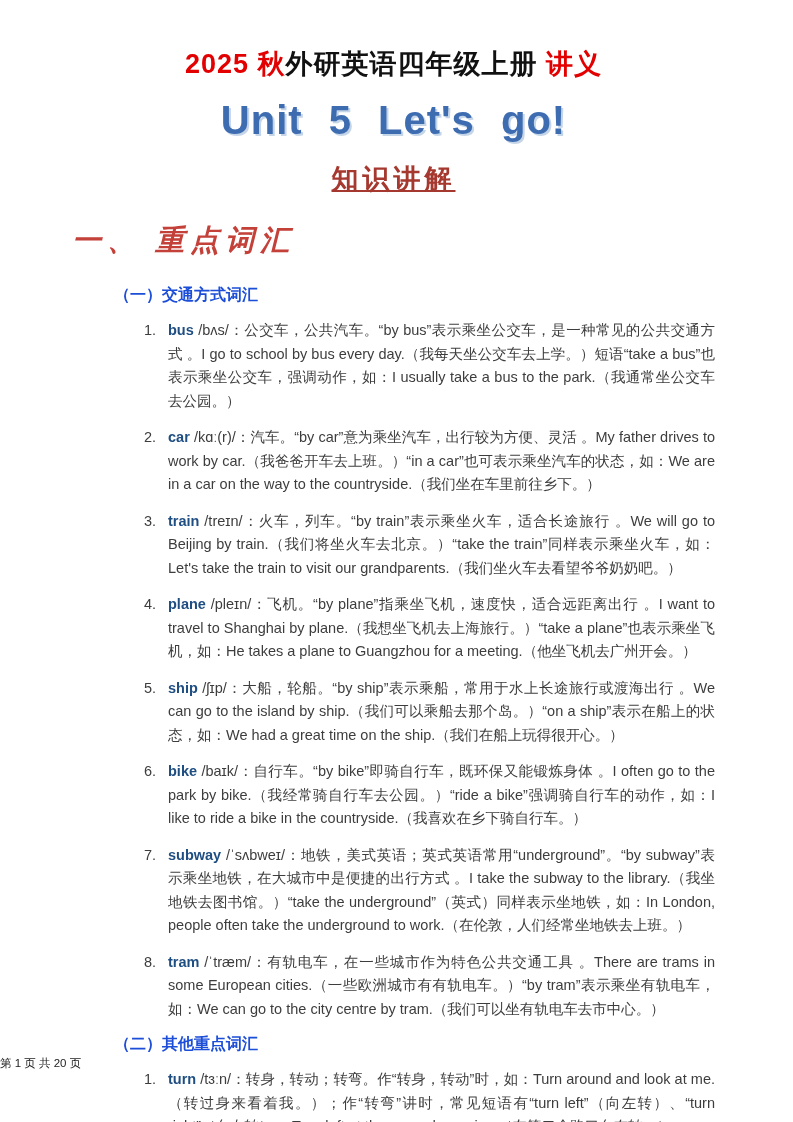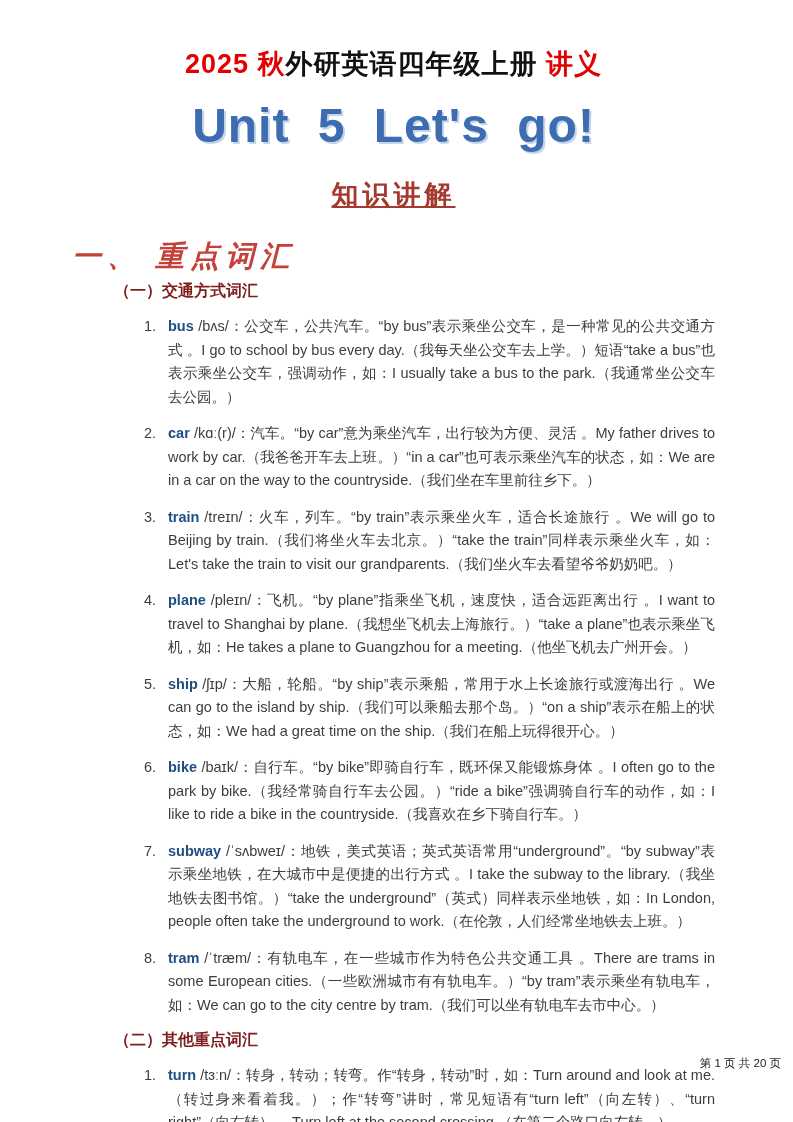--- a/index.html
+++ b/index.html
@@ -13,61 +13,61 @@
   .page { position: absolute; inset: 0; padding: 46px 76px 0 70px; }
 
   .doc-title {
     text-align: center; font-size: 27px; font-weight: bold;
     color: #111; letter-spacing: 1px; margin-bottom: 16px;
     font-family: "Liberation Sans", sans-serif;
   }
   .doc-title .red { color: #e30000; }
 
   .unit-title {
-    text-align: center; font-size: 48px; font-weight: bold;
+    text-align: center; font-size: 40px; font-weight: bold;
     color: #3e6cb1; word-spacing: 14px; letter-spacing: 1px;
     text-shadow: 2px 2px 0 rgba(150,178,214,0.55);
-    margin-bottom: 24px;
+    margin-bottom: 18px;
   }
 
   .lesson-title {
     text-align: center; font-size: 27px; font-weight: bold;
     color: #a5392f; font-family: "Liberation Serif", serif;
     letter-spacing: 4px; margin-bottom: 24px; text-decoration: underline;
   }
 
   .h1-heading {
     font-size: 29px; font-weight: bold; font-style: italic;
     color: #c4413a; font-family: "Liberation Serif", serif;
-    letter-spacing: 6px; margin-left: 2px; margin-bottom: 4px;
+    letter-spacing: 6px; margin-left: 2px; margin-bottom: 24px;
   }
 
   .sub-heading {
-    font-size: 16px; font-weight: bold; color: #7f1d1d;
+    font-size: 16px; font-weight: bold; color: #1d4ed8;
     margin-left: 44px; margin-bottom: 13px;
   }
   .sub-heading.second { margin-top: 8px; }
 
   ol.vocab-list { list-style: none; margin-left: 74px; margin-right: 2px; }
   ol.vocab-list li {
     display: flex; align-items: flex-start; margin-bottom: 13px;
   }
   .item-num {
     flex: 0 0 24px; font-size: 14.5px; line-height: 23.5px; color: #3d3d3d;
   }
   .item-body {
     flex: 1; font-size: 14.5px; line-height: 23.5px;
     text-align: justify; color: #3d3d3d;
   }
   .vocab-word { color: #1f4e82; font-weight: bold; }
   .phonetic { color: #3d3d3d; }
 
   .footer {
     position: absolute; left: 0; right: 12px; top: 1056px;
-    text-align: right; font-size: 11.5px; color: #222;
+    text-align: left; font-size: 11.5px; color: #222;
   }
 </style>
 </head>
 <body>
 
 <div class="page">
 
   <div class="doc-title">
     <span class="red">2025 秋</span><span>外研英语四年级上册</span><span class="red"> 讲义</span>
   </div>

